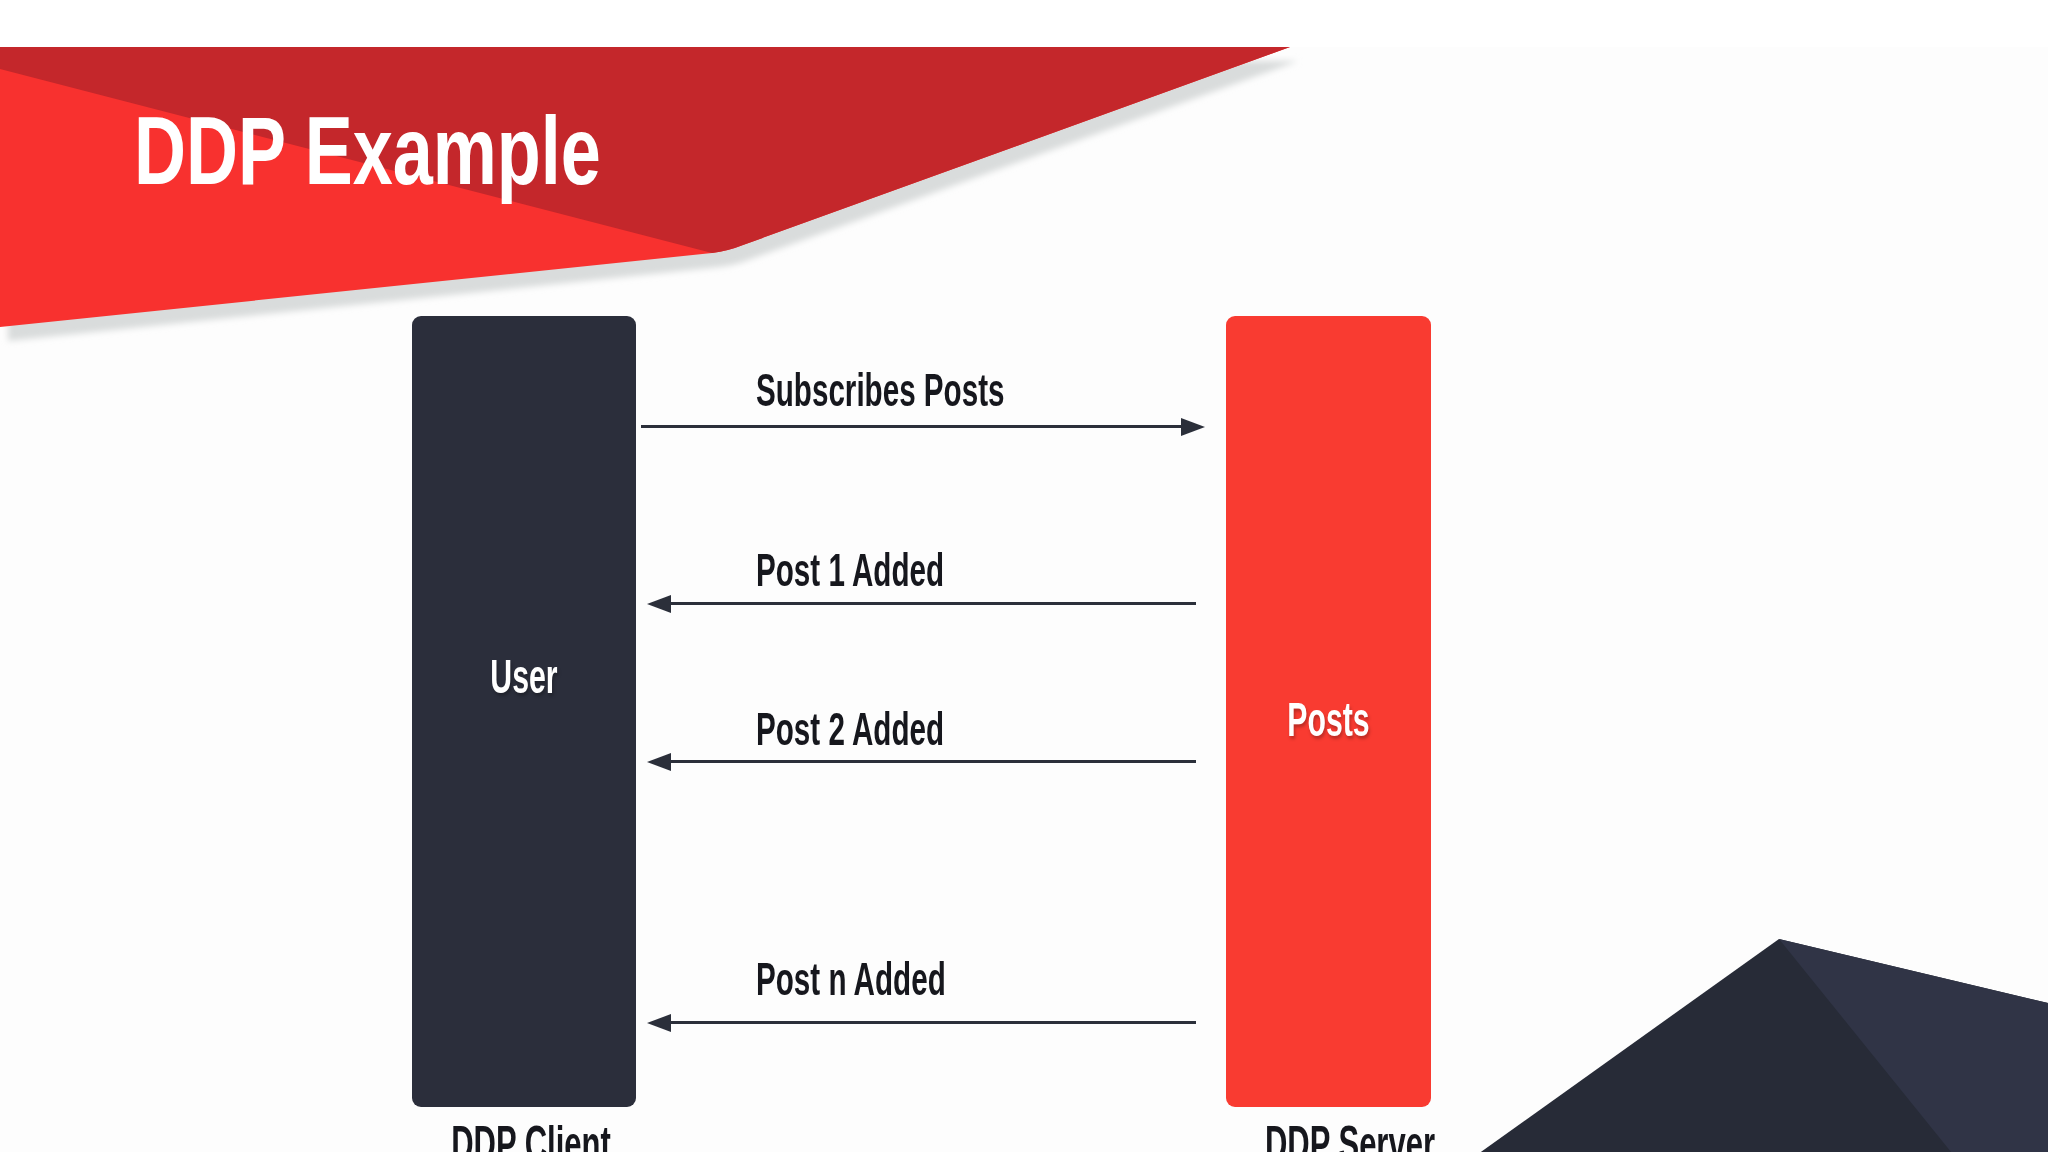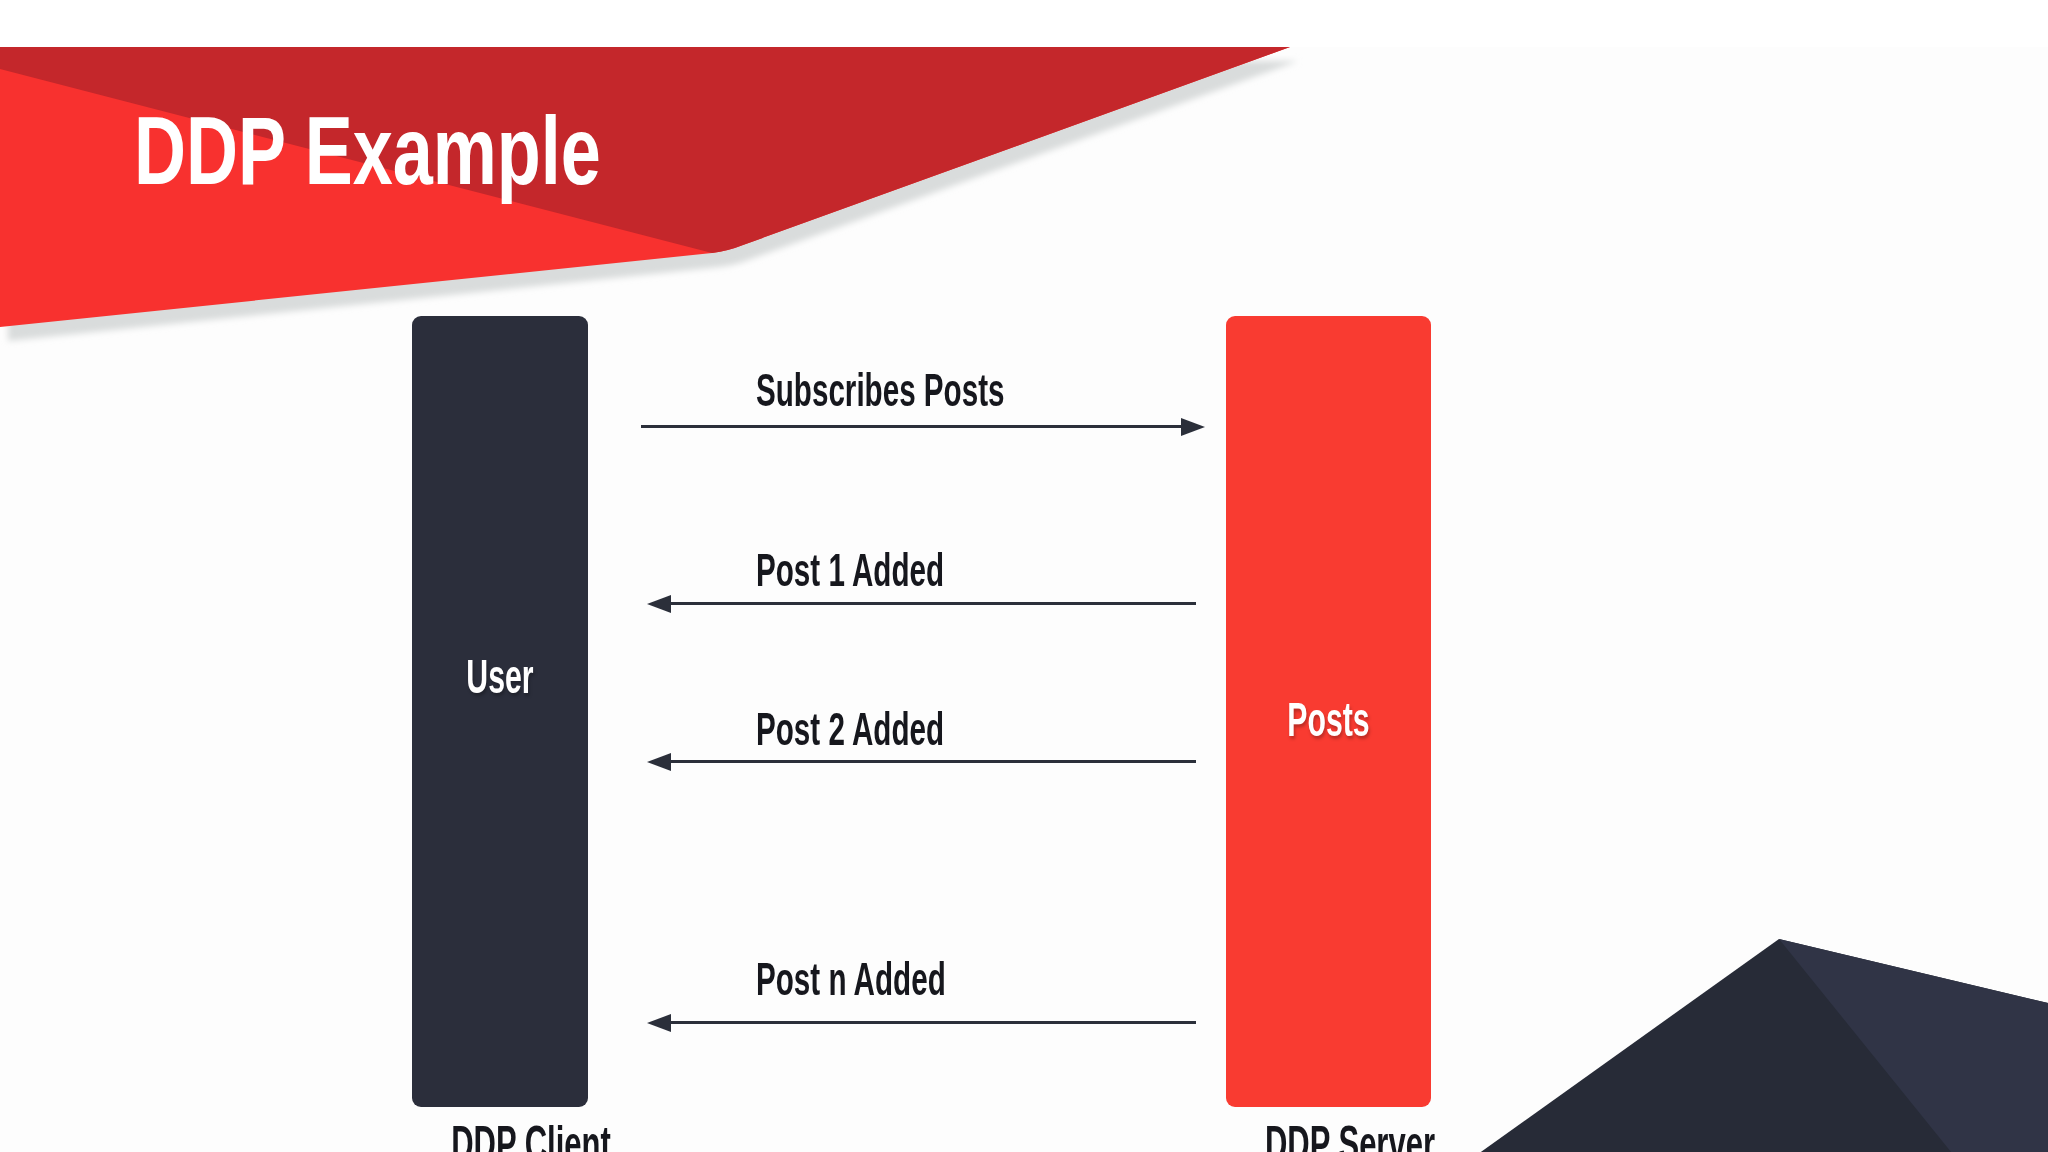--- a/index.html
+++ b/index.html
@@ -16,21 +16,21 @@
   .corner-svg{position:absolute;left:1400px;top:850px;z-index:1;}
   .page-title{
     position:absolute;left:134px;top:54px;z-index:3;
     font-size:96px;font-weight:bold;color:#ffffff;
     line-height:1.05;white-space:nowrap;
     transform:scaleX(0.75);transform-origin:left top;
     letter-spacing:0px;
   }
   .actor-bar{
     position:absolute;z-index:2;
-    width:176px;height:791px;top:269px;
+    width:224px;height:791px;top:269px;
     border-radius:9px;
   }
   .actor-bar.client{left:412px;background:#2b2e3b;}
   .actor-bar.server{left:1226px;width:205px;background:#f93b31;}
   .bar-label{
     position:absolute;left:0;width:100%;
     text-align:center;
     font-size:48px;font-weight:bold;color:#ffffff;
     line-height:1;white-space:nowrap;
     transform:scaleX(0.63);transform-origin:center top;

